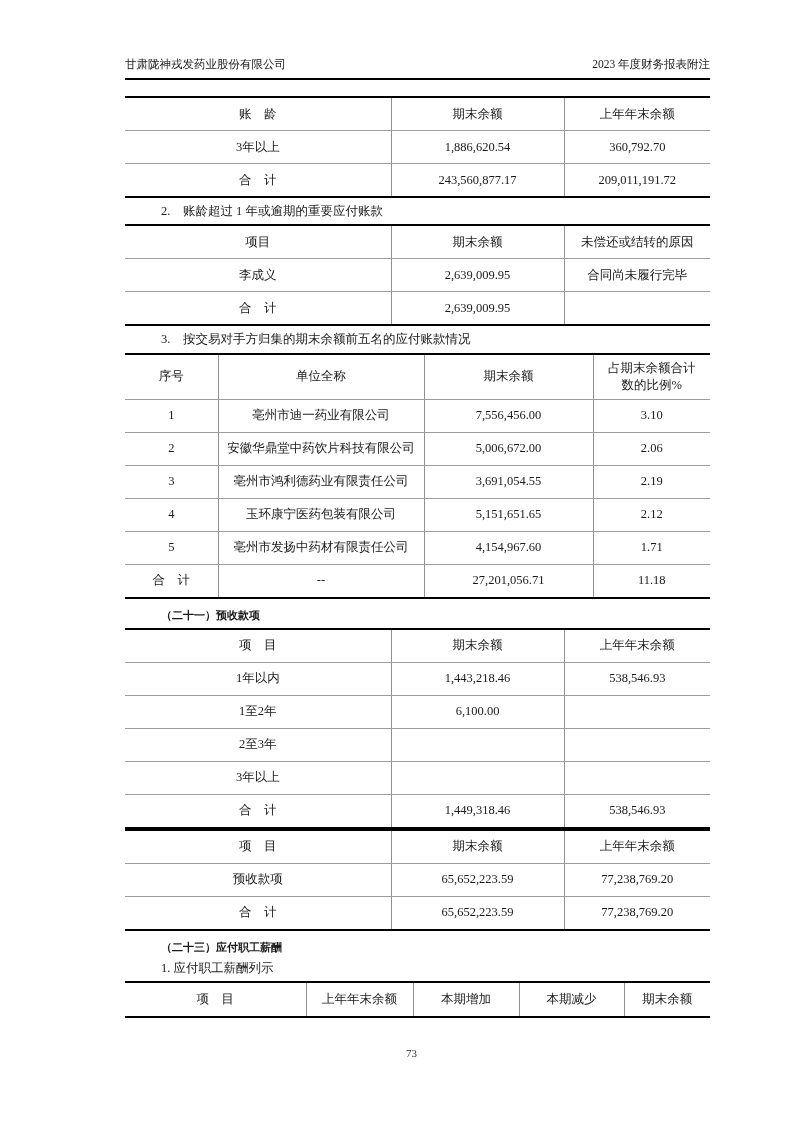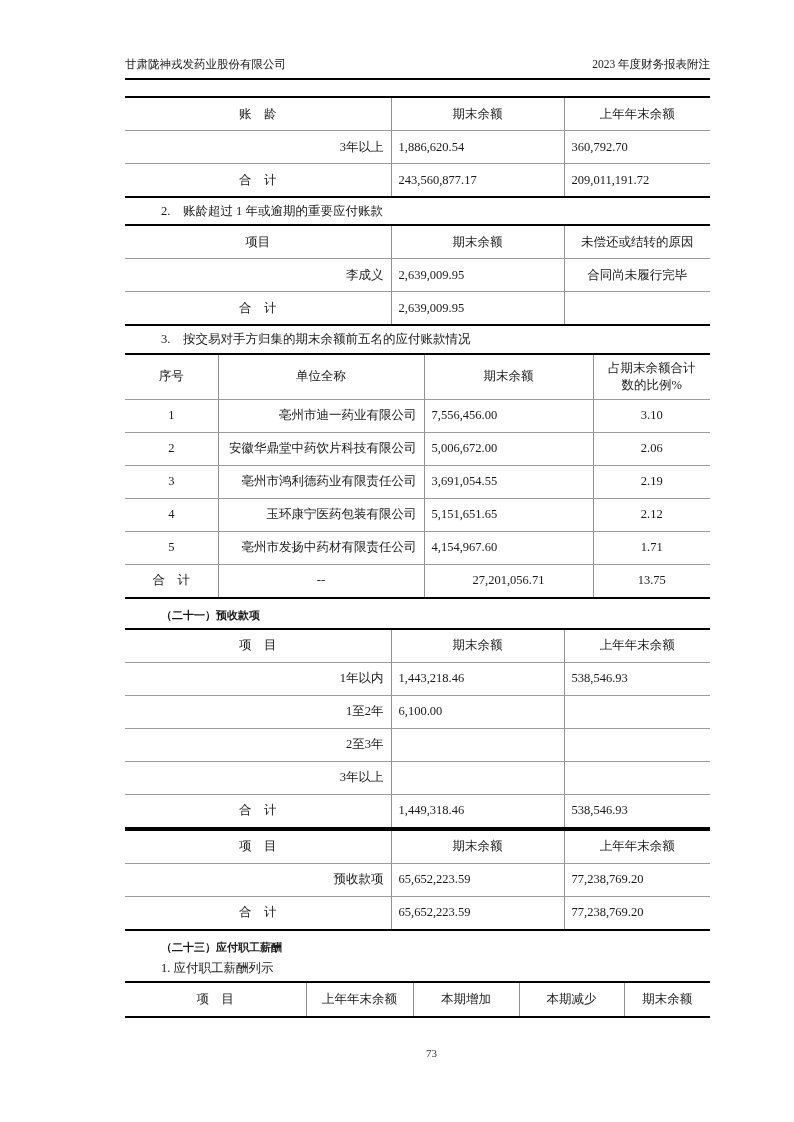--- a/index.html
+++ b/index.html
@@ -46,22 +46,22 @@
     overflow: hidden;
   }
   .tbl th:first-child, .tbl td:first-child { border-left: none; }
   .tbl thead th {
     text-align: center;
     border-bottom: 1px solid #9c9c9c;
     white-space: pre-line;
   }
   .tbl tbody td { border-bottom: 1px solid #9c9c9c; }
   .tbl tbody tr:last-child td { border-bottom: none; }
-  .a-left   { text-align: right; font-family: Liberation Serif, serif; }
-  .a-right  { text-align: left; }
+  .a-left   { text-align: center; font-family: Liberation Serif, serif; }
+  .a-right  { text-align: center; }
   .a-center { text-align: center; }
 
   
   .tbl3 col:nth-child(1) { width: 266px; }
   .tbl3 col:nth-child(2) { width: 173px; }
 
   
   .t-top5 col:nth-child(1) { width: 93px; }
   .t-top5 col:nth-child(2) { width: 206px; }
   .t-top5 col:nth-child(3) { width: 169px; }
@@ -83,21 +83,21 @@
   }
   .sec {
     font-size: 11px;
     font-weight: bold;
     margin: 9px 0 6px;
     padding-left: 36px;
     line-height: 1.3;
   }
   .footer {
     position: absolute;
-    left: 139px;
+    left: 119px;
     top: 1047px;
     width: 585px;
     text-align: center;
     font-size: 11px;
     color: #333;
   }
 </style>
 </head>
 <body>
 
@@ -211,21 +211,21 @@
           <tr>
             <td class="a-center">5</td>
             <td class="a-left">亳州市发扬中药材有限责任公司</td>
             <td class="a-right">4,154,967.60</td>
             <td class="a-center">1.71</td>
           </tr>
           <tr>
             <td class="a-center">合　计</td>
             <td class="a-center">--</td>
             <td class="a-center">27,201,056.71</td>
-            <td class="a-center">13.75</td>
+            <td class="a-center">11.18</td>
           </tr>
         </tbody>
       </table>
 
     <p class="sec">（二十一）预收款项</p>
 
     <table class="tbl tbl3">
         <colgroup>
           <col>
           <col>

